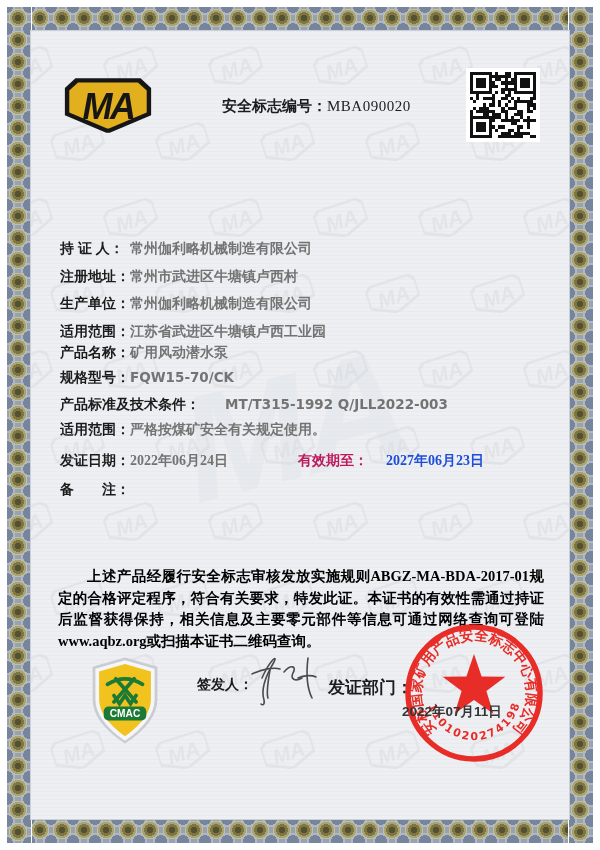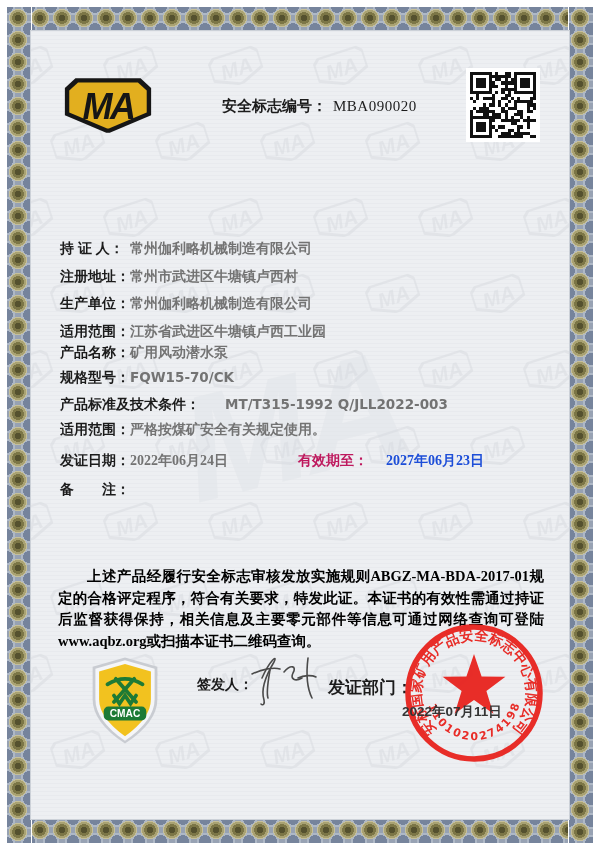--- a/index.html
+++ b/index.html
@@ -22,21 +22,21 @@
     background:repeating-linear-gradient(0deg,#edeff2 0px,#edeff2 3px,#e8eaee 3px,#e8eaee 4px);}
   #wm-layer{position:absolute;inset:31px;overflow:hidden;z-index:0;}
   .wm{position:absolute;transform:rotate(-18deg);opacity:.5;}
   .wm-big{position:absolute;left:150px;top:320px;transform:rotate(-14deg);opacity:.55;z-index:0;
     font-family:"Liberation Sans",sans-serif;font-weight:900;font-style:italic;
     font-size:150px;color:#e2e5e9;letter-spacing:-6px;line-height:1;}
   
   .ma-logo{position:absolute;left:64px;top:77px;z-index:1;}
   .cert-no{position:absolute;left:222px;top:97px;z-index:1;font-size:15px;color:#1c1c1c;
     font-family:"Liberation Serif",serif;font-weight:600;}
-  .cert-no .num{font-weight:500;letter-spacing:.5px;margin-left:6px;}
+  .cert-no .num{font-weight:500;letter-spacing:.5px;margin-left:0;}
   .qr{position:absolute;left:466px;top:68px;width:74px;height:74px;background:#fff;
     padding:4px;box-sizing:border-box;z-index:1;}
   #qr-grid{display:grid;width:66px;height:66px;grid-template-columns:repeat(21,1fr);
     grid-template-rows:repeat(21,1fr);}
   #qr-grid i{display:block;}
   #qr-grid i.on{background:#111;}
   
   .title{position:absolute;left:0;top:170px;width:100%;text-align:center;z-index:1;
     font-family:"Liberation Serif",serif;font-weight:900;font-size:33px;color:#111;
     letter-spacing:3px;}

